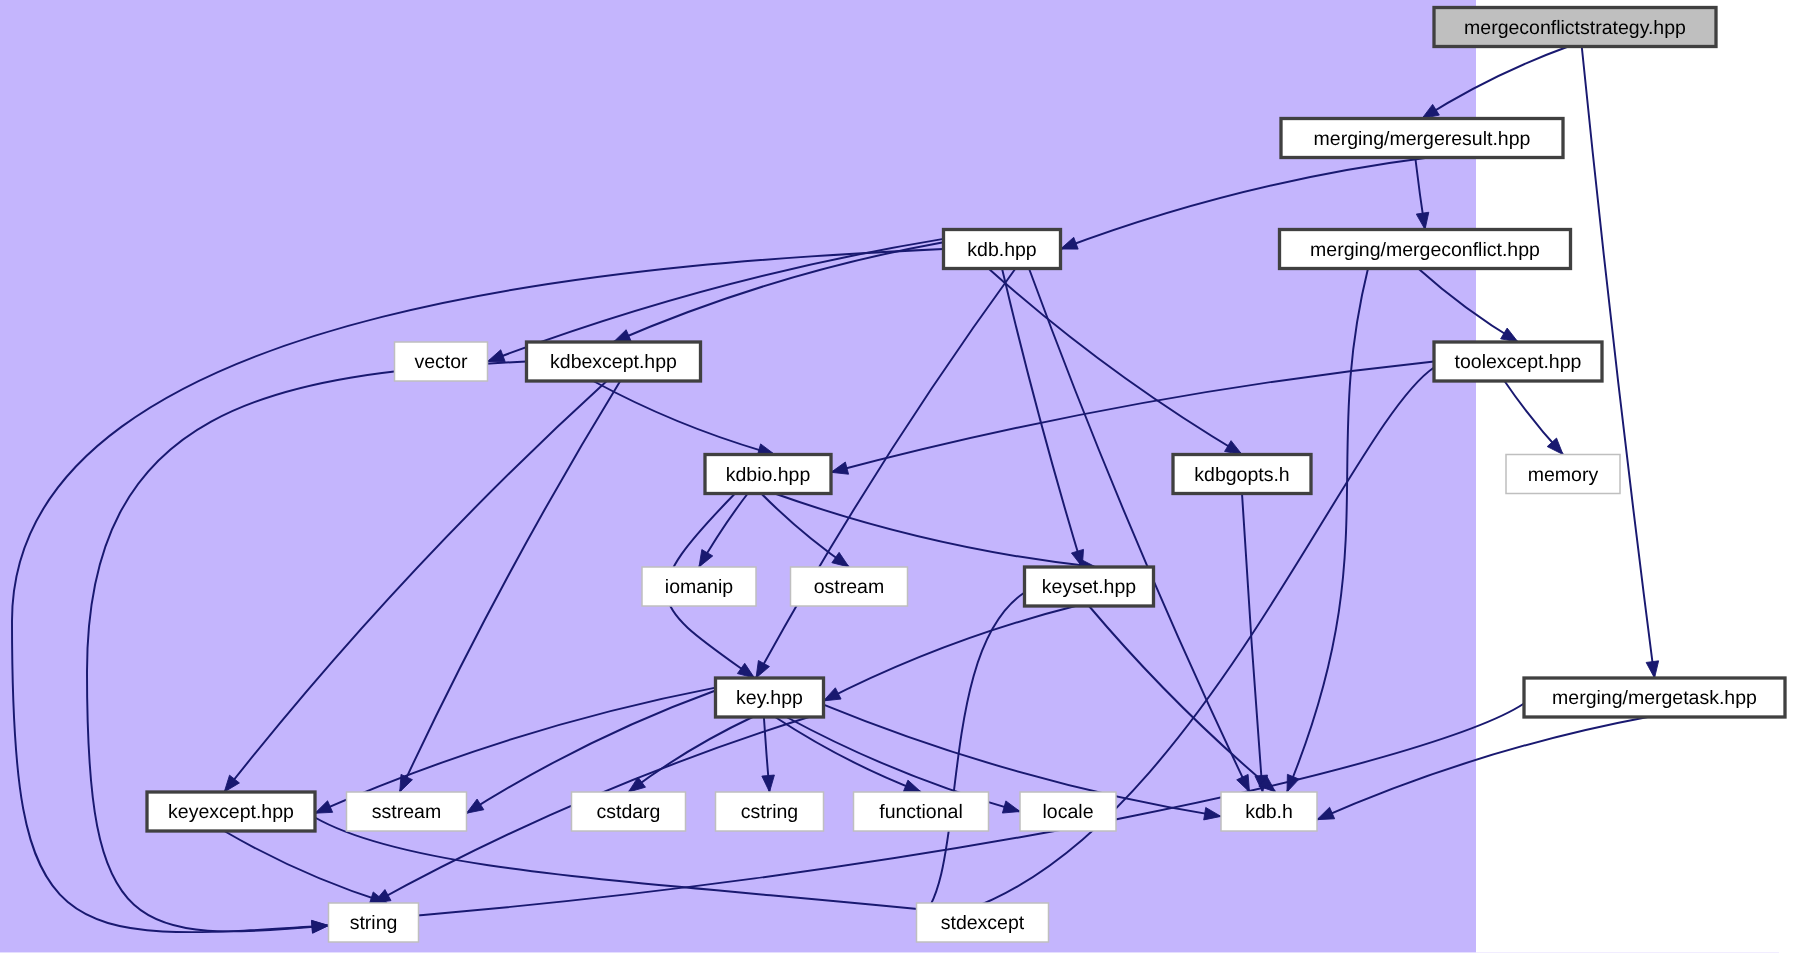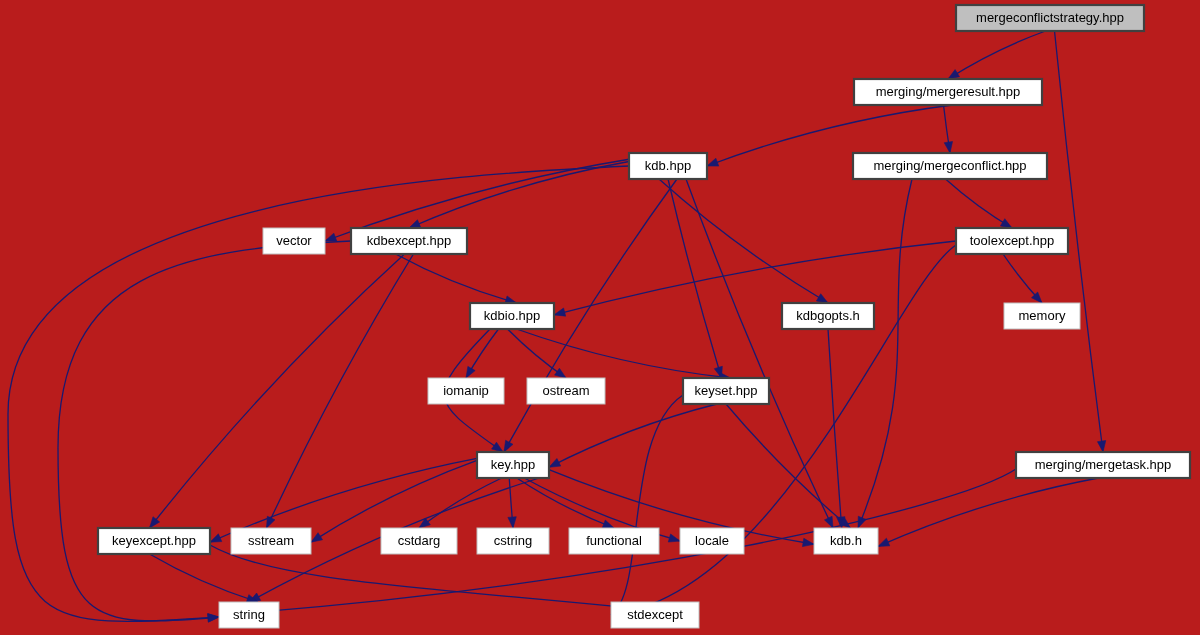--- a/index.html
+++ b/index.html
@@ -8,23 +8,23 @@
     background: #ffffff;
   }
   body {
     width: 1200px;
     height: 635px;
     font-family: "Liberation Sans", sans-serif;
     overflow: hidden;
   }
   #graph-root {
     position: relative;
-    width: 1200px;
+    width: 984px;
     height: 635px;
-    background: #b91c1c;
+    background: #c4b5fd;
   }
   svg#dep-graph {
     display: block;
     width: 1200px;
     height: 635px;
   }
   .edge-path {
     fill: none;
     stroke: #191970;
     stroke-width: 1.3;

